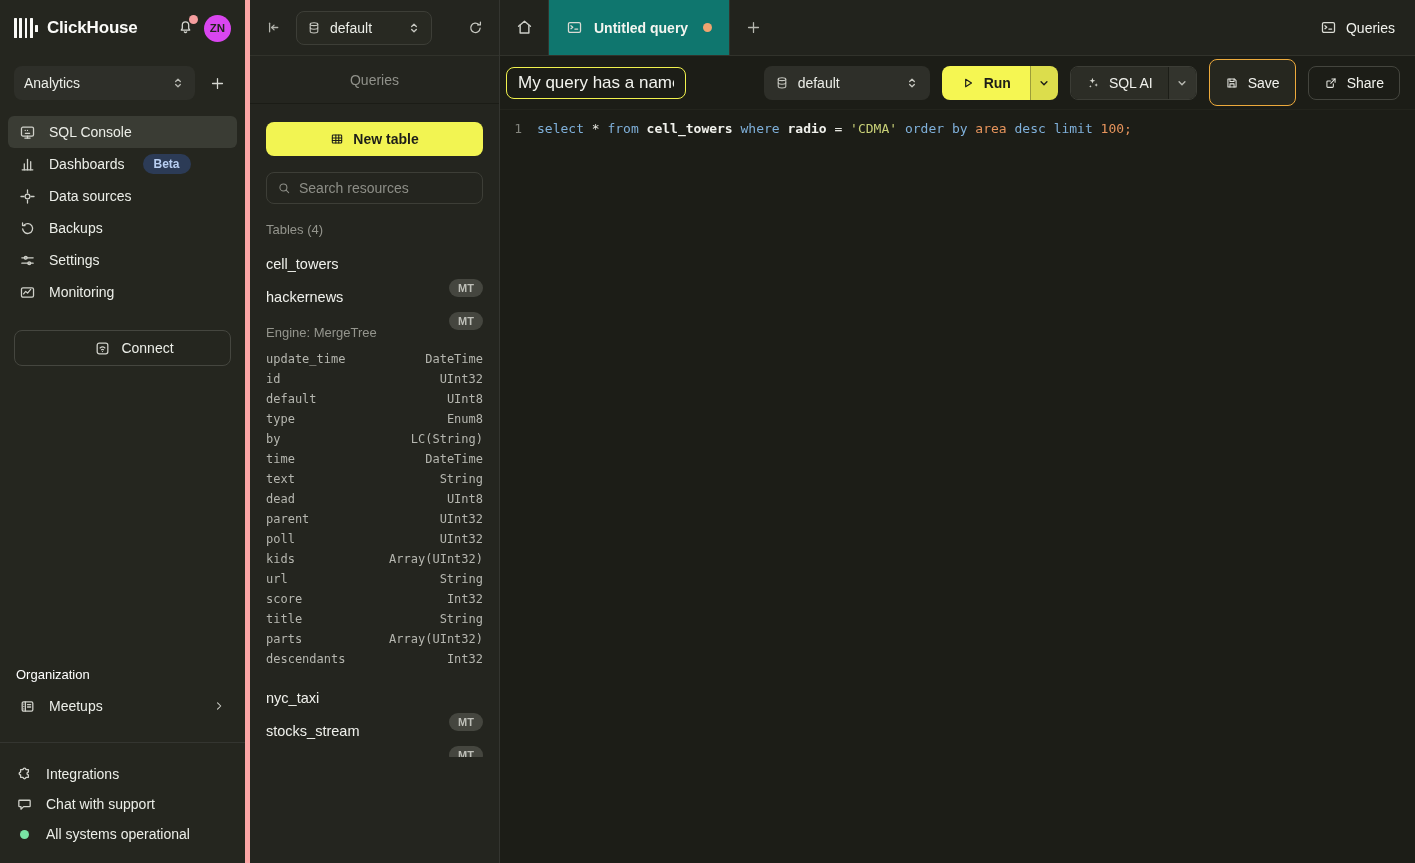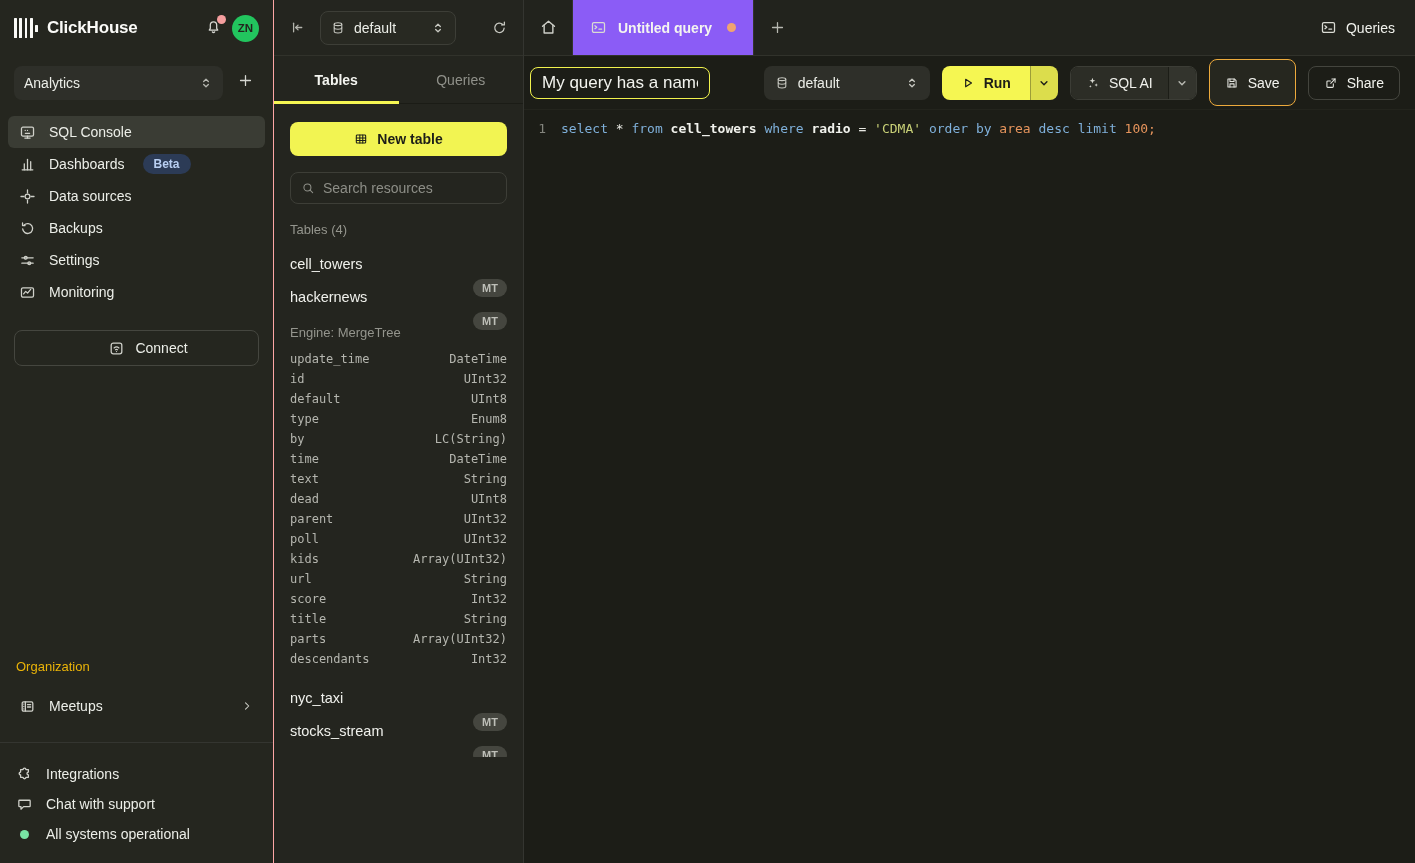--- a/index.html
+++ b/index.html
@@ -10,49 +10,49 @@
     color:#edeee9;
     font-family:"Liberation Sans", sans-serif;
     font-size:14px;
   }
   .icon { display:inline-flex; align-items:center; justify-content:center; flex:none; }
   .icon svg { width:17px; height:17px; display:block; }
   .icon.sm svg { width:14px; height:14px; }
   .icon.lg svg { width:19px; height:19px; }
 
   
-  .sidebar { width:274px; flex:none; background:#25261f; border-right:1px solid #fca5a5; display:flex; flex-direction:column; }
+  .sidebar { width:250px; flex:none; background:#25261f; border-right:5px solid #fca5a5; display:flex; flex-direction:column; }
   .sb-header { height:56px; flex:none; display:flex; align-items:center; padding:0 14px; gap:9px; }
   .logo { display:flex; align-items:center; gap:2.5px; height:22px; }
   .logo i { display:block; width:2.8px; height:20px; background:#fafaf7; border-radius:0.5px; }
   .logo i.short { height:7px; }
   .brand { font-size:17px; font-weight:700; letter-spacing:-0.2px; color:#fafaf7; }
   .sb-header-right { margin-left:auto; display:flex; align-items:center; gap:10px; }
   .bell-wrap { position:relative; color:#d6d7d1; cursor:pointer; }
   .notif-dot { position:absolute; top:-3px; right:-4px; width:9px; height:9px; border-radius:50%; background:#f59e9e; }
-  .avatar { width:27px; height:27px; border-radius:50%; background:#22c55e; color:#23241e; font-size:11.5px; font-weight:700; display:flex; align-items:center; justify-content:center; }
-
-  .workspace-row { display:flex; gap:8px; margin:10px 14px 0; }
+  .avatar { width:27px; height:27px; border-radius:50%; background:#d946ef; color:#23241e; font-size:11.5px; font-weight:700; display:flex; align-items:center; justify-content:center; }
+
+  .workspace-row { display:flex; gap:8px; margin:10px 14px 0; align-items:center; }
   .workspace-select { flex:1; height:34px; background:#2e2f29; border-radius:8px; display:flex; align-items:center; padding:0 10px; gap:8px; cursor:pointer; }
   .workspace-select .lbl { flex:1; color:#eceee8; }
   .chev-updown { color:#b6b7b0; }
   .plus-btn { width:28px; height:28px; display:flex; align-items:center; justify-content:center; color:#d6d7d1; cursor:pointer; }
 
   .nav { margin:16px 8px 0; }
   .nav-item { height:32px; border-radius:6px; display:flex; align-items:center; gap:13px; padding:0 11px; color:#eceee8; cursor:pointer; }
   .nav-item .icon { color:#d0d1ca; }
   .nav-item.selected { background:#3a3c34; }
   .nav-label { white-space:nowrap; }
   .beta-badge { margin-left:5px; background:#2c3b56; color:#b9cff2; font-size:12px; font-weight:600; padding:3px 11px; border-radius:11px; }
 
   .connect-btn { margin:22px 14px 0; height:36px; border:1px solid #45463f; border-radius:8px; display:flex; align-items:center; justify-content:center; gap:10px; color:#eceee8; cursor:pointer;padding-left:23px; }
   .connect-btn .icon { color:#d0d1ca; }
 
   .sb-spacer { flex:1; }
-  .org-label { padding:0 16px; font-size:13px; color:#eab308; margin-bottom:16px; }
+  .org-label { padding:0 16px; font-size:13px; color:#ffffff; margin-bottom:8px; }
   .org-list { margin:0 8px; }
   .org-item { height:32px; border-radius:6px; display:flex; align-items:center; gap:13px; padding:0 11px; color:#eceee8; cursor:pointer; }
   .org-item .icon { color:#d0d1ca; }
   .org-chev { margin-left:auto; color:#c4c5be; }
   .sb-divider { margin-top:20px; border-top:1px solid #343530; }
   .sb-footer { padding:16px 16px 14px; display:flex; flex-direction:column; }
   .footer-item { height:30px; display:flex; align-items:center; gap:13px; color:#eceee8; cursor:pointer; }
   .footer-item .icon { color:#d0d1ca; }
   .status-dot { width:9px; height:9px; border-radius:50%; background:#79e3a4; margin:0 4px; flex:none; }
 
@@ -81,21 +81,21 @@
   .table-name { font-size:14.5px; font-weight:500; color:#f0f1ec; }
   .engine-badge { background:#45463f; color:#bebfb8; font-size:11px; font-weight:600; padding:3px 9px; border-radius:10px;margin-top:48px; }
   .engine-line { font-size:13px; color:#94958d; margin:12px 0 9px; }
   .columns { margin-bottom:12px; }
   .col-row { display:flex; justify-content:space-between; line-height:20px; font-family:"DejaVu Sans Mono", monospace; font-size:12px; color:#b5b6af; }
 
   
   .main { flex:1; display:flex; flex-direction:column; min-width:0; }
   .tabstrip { height:56px; flex:none; background:#22231d; border-bottom:1px solid #31322b; display:flex; align-items:stretch; }
   .home-btn { width:48px; flex:none; display:flex; align-items:center; justify-content:center; color:#cdcec7; cursor:pointer; }
-  .query-tab { flex:none; background:#8b5cf6; border-left:1px solid #33342d; border-right:1px solid #33342d; display:flex; align-items:center; gap:11px; padding:0 17px; cursor:pointer; }
+  .query-tab { flex:none; background:#0f766e; border-left:1px solid #33342d; border-right:1px solid #33342d; display:flex; align-items:center; gap:11px; padding:0 17px; cursor:pointer; }
   .query-tab .icon { color:#dadbd4; }
   .tab-title { font-weight:600; color:#f4f5f0; }
   .dirty-dot { width:9px; height:9px; border-radius:50%; background:#f0a470; margin-left:4px; }
   .newtab-btn { width:47px; flex:none; display:flex; align-items:center; justify-content:center; color:#b7b8b1; cursor:pointer; }
   .strip-spacer { flex:1; }
   .queries-btn { display:flex; align-items:center; gap:9px; padding:0 20px; color:#f0f1ec; cursor:pointer; }
   .queries-btn .icon { color:#dadbd4; }
 
   .toolbar { height:54px; flex:none; display:flex; align-items:center; padding:0 15px 0 6px; gap:12px; border-bottom:1px solid #23241d; }
   .name-input { width:180px; height:32px; background:transparent; border:1.4px solid #f1f24d; border-radius:8px; color:#f2f3ee; padding:0 11px; font-family:"Liberation Sans",sans-serif; font-size:17px; outline:none; margin-right:auto; }
@@ -325,23 +325,20 @@
       <span class="icon">
         <svg viewBox="0 0 24 24" fill="none" stroke="currentColor" stroke-width="1.8" stroke-linecap="round" stroke-linejoin="round">
             <path d="M18.5 13a6.6 6.6 0 11-1.9-5.2"></path>
             <path d="M18.9 4.4V8.3H15"></path>
           </svg>
       </span>
     </span>
   </div>
 
   <div class="ex-tabs">
-    <div class="ex-tab active">
-      <span>Tables</span>
-    </div>
     <div class="ex-tab">
       <span>Queries</span>
     </div>
   </div>
 
   <div class="newtable-btn">
     <span class="icon sm">
       <svg viewBox="0 0 24 24" fill="none" stroke="currentColor" stroke-width="1.8" stroke-linecap="round">
           <rect x="4" y="5" width="16" height="14" rx="1.5"></rect>
           <path d="M4 10.2h16M4 14.6h16M10 5v14M15 5v14"></path>

